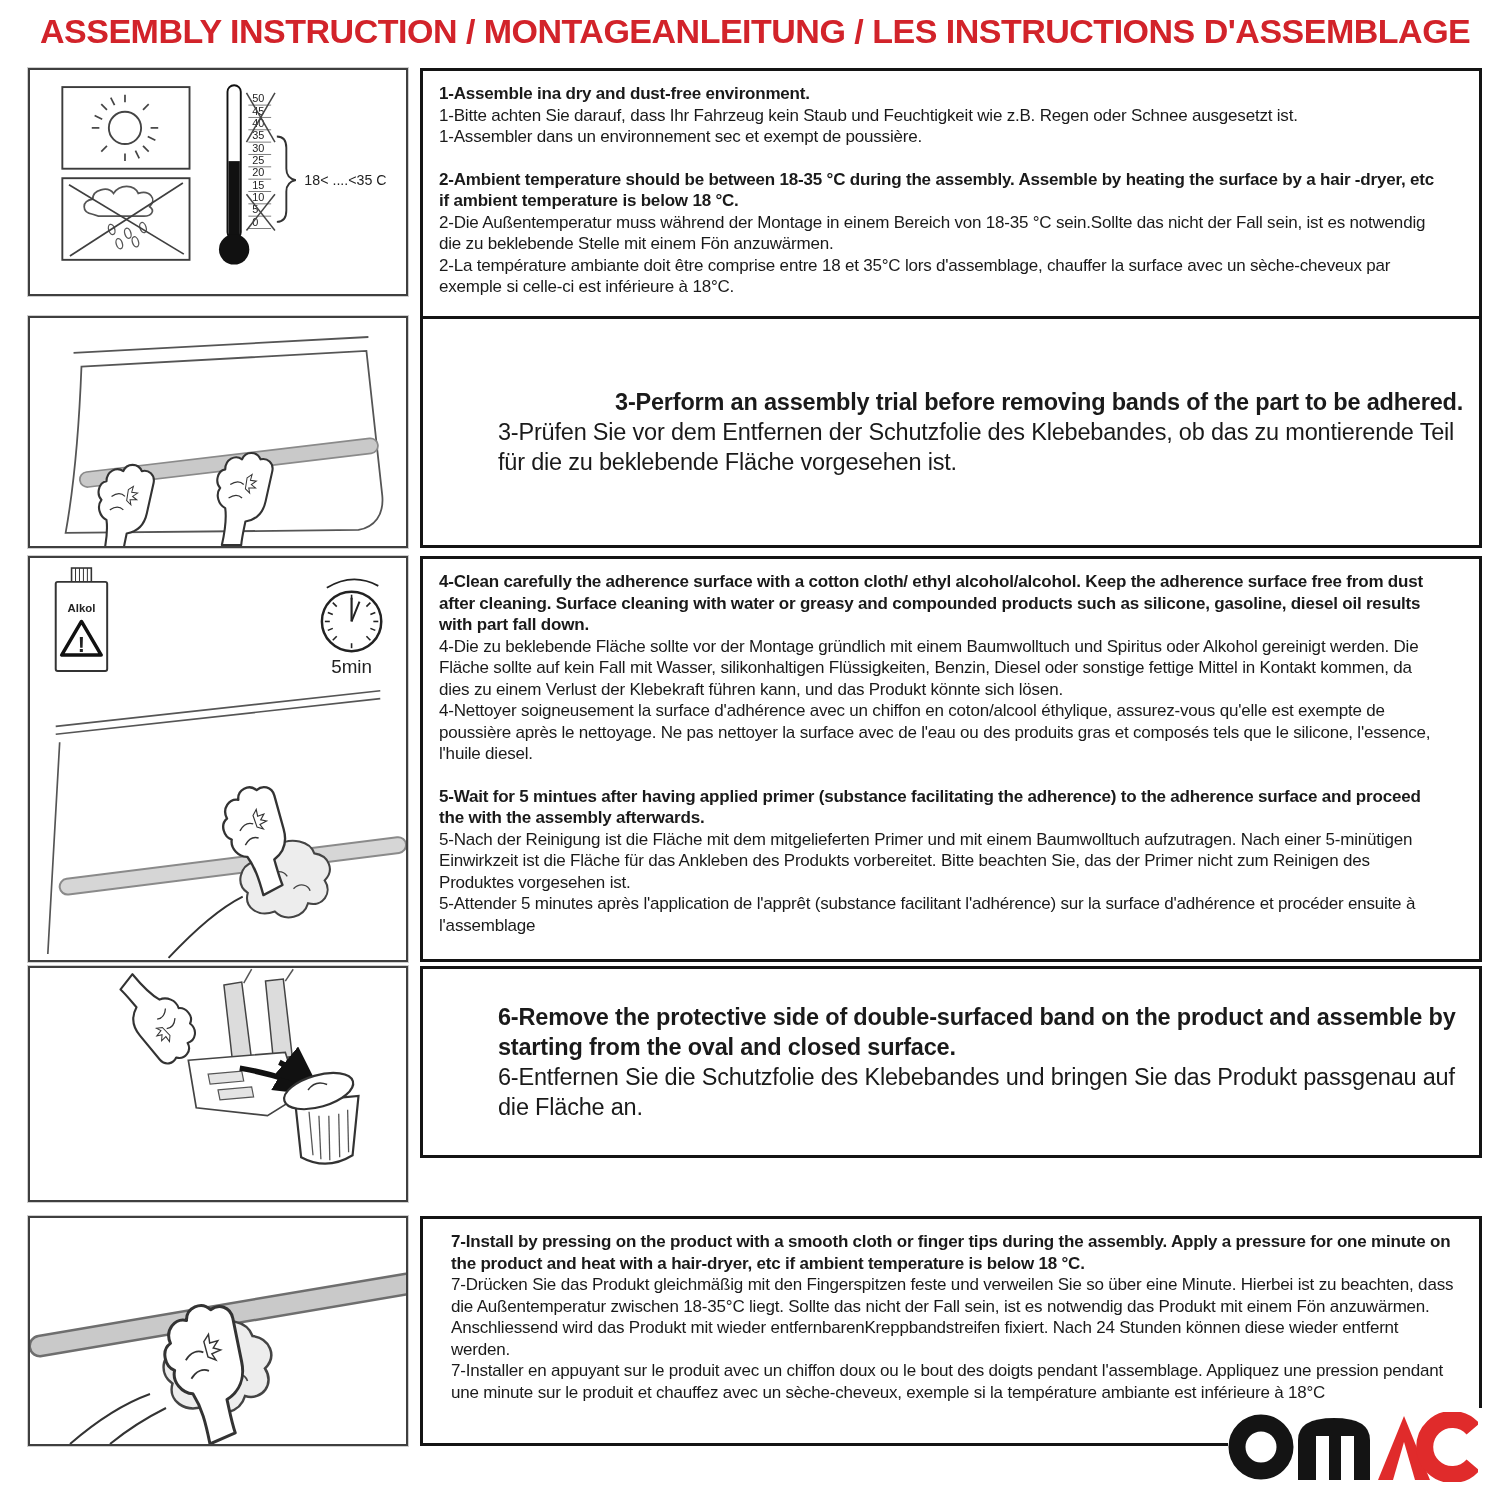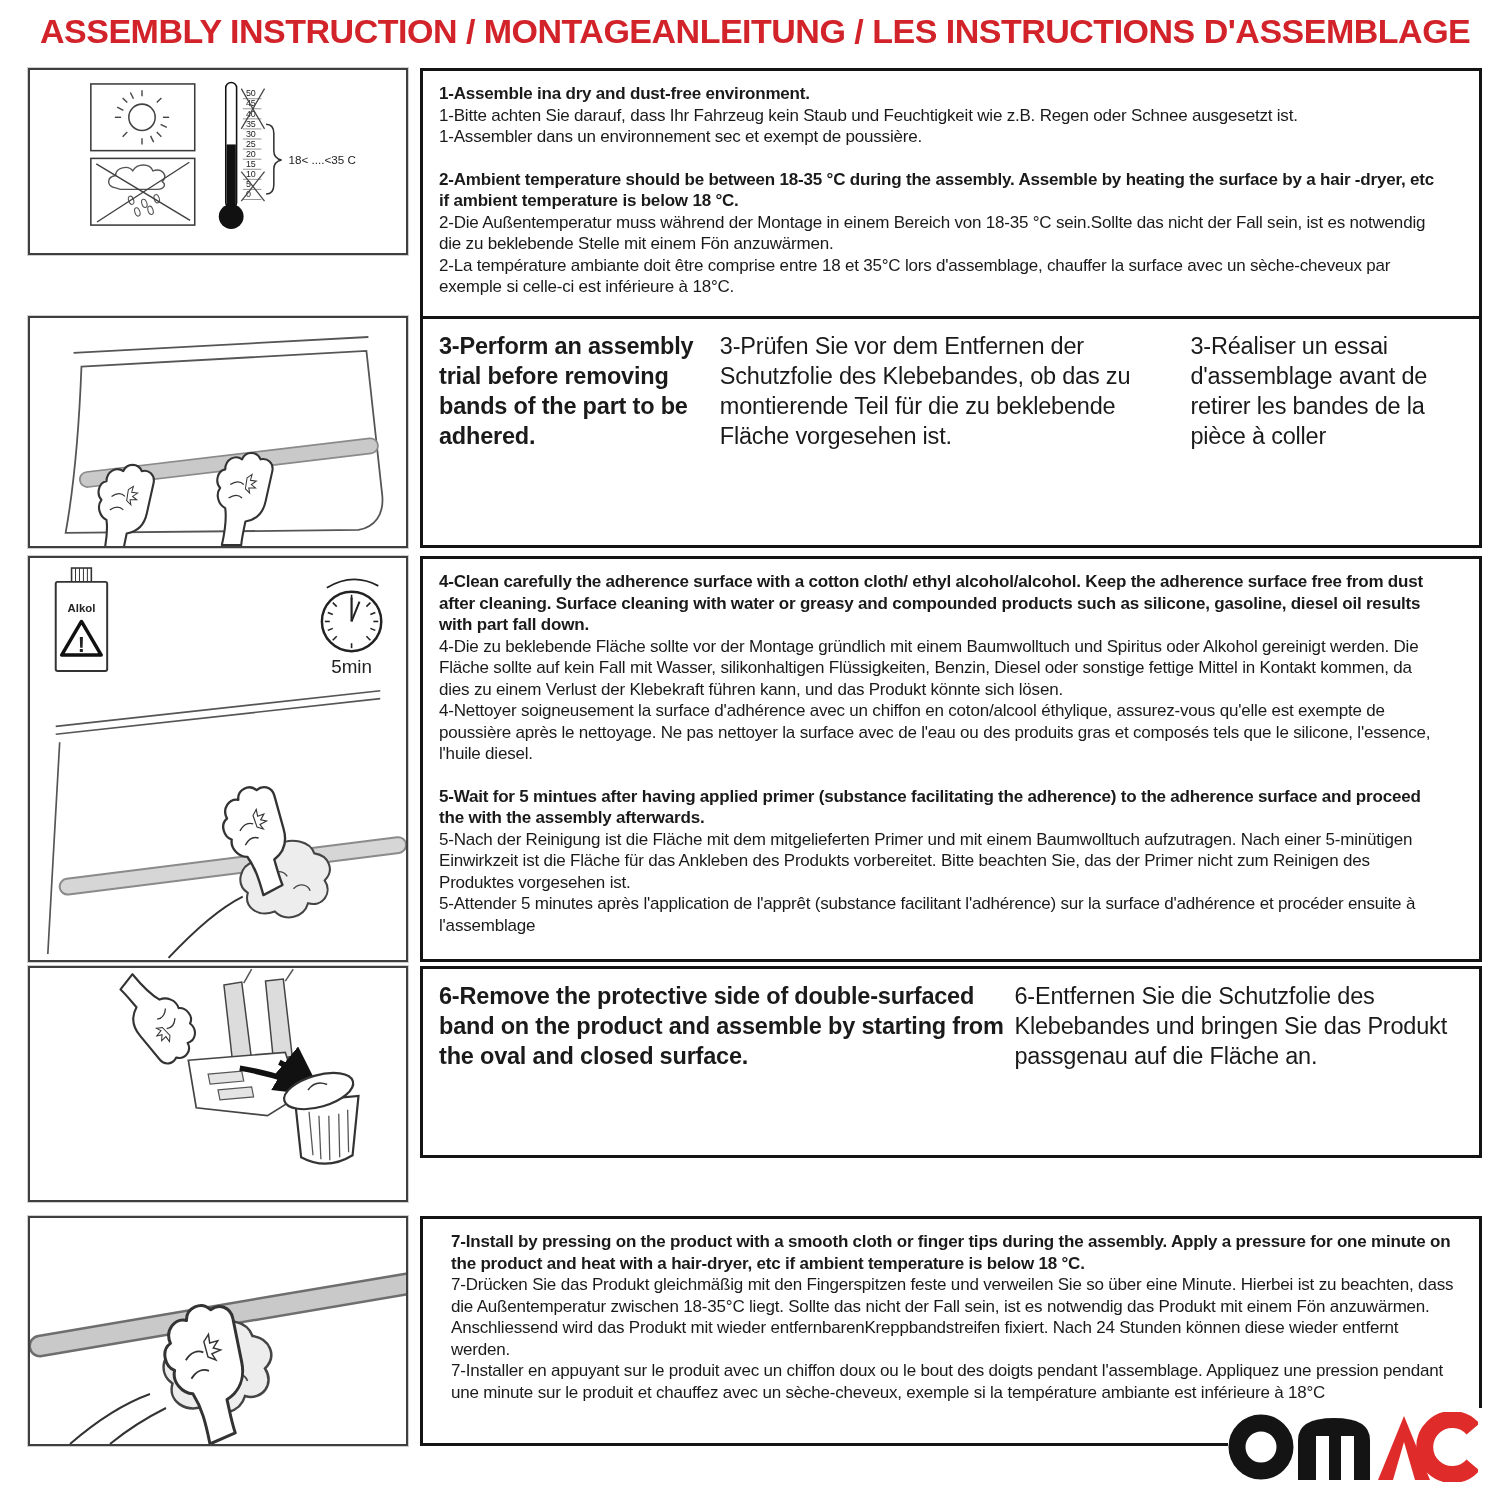--- a/index.html
+++ b/index.html
@@ -3,21 +3,21 @@
 <meta charset="utf-8">
 <style>
   html,body{margin:0;padding:0;background:#fff;}
   body{width:1500px;height:1500px;position:relative;font-family:"Liberation Sans",sans-serif;color:#1a1a1a;}
   .page-title{position:absolute;left:40px;top:14px;width:1440px;font-size:34px;line-height:1.05;
     font-weight:800;color:#d2232a;letter-spacing:-0.5px;white-space:nowrap;}
   .imgbox{position:absolute;left:28px;width:380px;border:2px solid #3f3f3f;box-shadow:0 0 0 1px #cfcfcf;
     box-sizing:border-box;background:#fff;overflow:hidden;}
   .txtbox{position:absolute;left:420px;width:1062px;border:3px solid #141414;box-sizing:border-box;
     background:#fff;padding:12px 16px;overflow:hidden;}
-  .txtbox.center{display:flex;justify-content:center;}
+  .txtbox.center{display:flex;flex-direction:column;justify-content:center;align-items:flex-end;}
   .txtbox p{margin:0;}
   .txt-sm p{font-size:17px;line-height:21.5px;letter-spacing:-0.2px;max-width:1005px;}
   .txt-lg p{font-size:23.5px;line-height:30px;letter-spacing:-0.2px;max-width:965px;}
   .txtbox p.b{font-weight:bold;}
   .gap-top{margin-top:21px !important;}
   svg{display:block;}
   .fig{width:100%;height:100%;}
   .svgtext{font-family:"Liberation Sans",sans-serif;fill:#222;}
   .bottomline-cover{position:absolute;left:1228px;top:1408px;width:254px;height:78px;background:#fff;
     display:flex;align-items:center;justify-content:flex-start;}
@@ -38,21 +38,21 @@
       <path d="M22,30 C28,24 36,24 40,30 M46,42 C52,36 60,38 62,44" stroke="#444" fill="none" stroke-width="1.3"></path>
     </g>
     <marker id="ah" markerWidth="9" markerHeight="8" refX="6" refY="3.5" orient="auto">
       <path d="M0,0 L8,3.5 L0,7 Z" fill="#111"></path>
     </marker>
   </defs>
 </svg>
 
 <div class="page-title">ASSEMBLY INSTRUCTION / MONTAGEANLEITUNG / LES INSTRUCTIONS D'ASSEMBLAGE</div>
 
-<div class="imgbox" style="top:68px;height:187px;">
+<div class="imgbox" style="top:68px;height:228px;">
   <svg class="fig" viewBox="0 0 380 236">
 
     <g>
       <rect x="26" y="18" width="134" height="86" fill="#fff" stroke="#3c3c3c" stroke-width="2"></rect>
       <circle cx="92" cy="61" r="17" fill="#fff" stroke="#444" stroke-width="2"></circle>
       <g stroke="#444" stroke-width="1.8">
         <line x1="92" y1="34" x2="92" y2="26"></line>
           <line x1="92" y1="88" x2="92" y2="96"></line>
         <line x1="65" y1="61" x2="57" y2="61"></line>
           <line x1="119" y1="61" x2="127" y2="61"></line>
@@ -147,21 +147,20 @@
         <use href="#hand-shape"></use>
       </g>
     <g transform="translate(182,128) scale(0.85)">
         <use href="#hand-shape"></use>
       </g>
   </svg>
 </div>
 <div class="txtbox txt-lg center" style="top:316px;height:232px;">
   <p class="b">3-Perform an assembly trial before removing bands of the part to be adhered.</p>
   <p>3-Prüfen Sie vor dem Entfernen der Schutzfolie des Klebebandes, ob das zu montierende Teil für die zu beklebende Fläche vorgesehen ist.</p>
-  <p>3-Réaliser un essai d'assemblage avant de retirer les bandes de la pièce à coller</p>
 </div>
 
 <div class="imgbox" style="top:556px;height:406px;">
   <svg class="fig" viewBox="0 0 380 402">
 
     <g>
       <rect x="42" y="8" width="20" height="14" fill="#fff" stroke="#333" stroke-width="1.6"></rect>
       <g stroke="#333" stroke-width="1">
           <line x1="46" y1="8" x2="46" y2="22"></line>
           <line x1="50" y1="8" x2="50" y2="22"></line>

